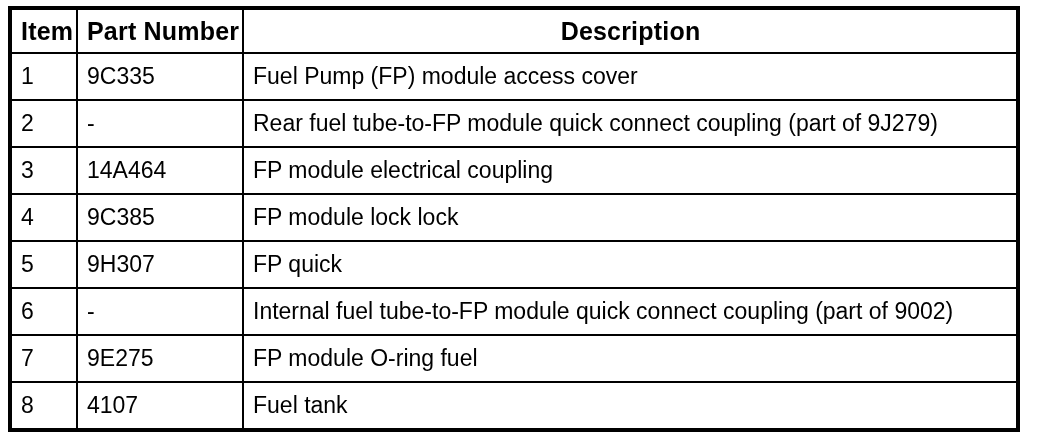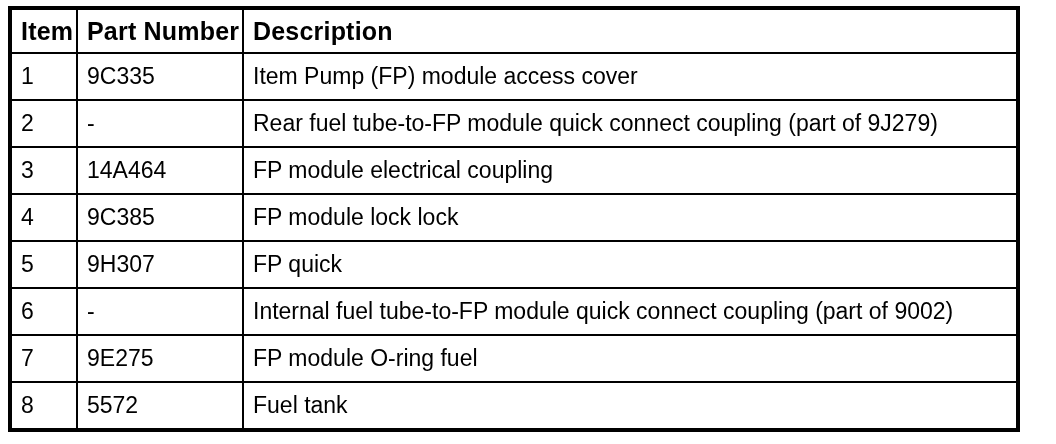--- a/index.html
+++ b/index.html
@@ -34,21 +34,21 @@
     background: #ffffff;
   }
   table.parts-table th {
     height: 42px;
     font-size: 25px;
     font-weight: bold;
     text-align: center;
     letter-spacing: 0.2px;
   }
   table.parts-table th.center {
-    text-align: left;
+    text-align: center;
   }
   table.parts-table td {
     height: 45px;
     font-size: 23px;
     font-weight: normal;
     text-align: left;
   }
   col.col-item { width: 67px; }
   col.col-part { width: 166px; }
   col.col-desc { width: auto; }
@@ -66,21 +66,21 @@
     <tr>
       <th>Item</th>
       <th>Part Number</th>
       <th class="center">Description</th>
     </tr>
   </thead>
   <tbody>
     <tr>
       <td>1</td>
       <td>9C335</td>
-      <td>Item Pump (FP) module access cover</td>
+      <td>Fuel Pump (FP) module access cover</td>
     </tr>
     <tr>
       <td>2</td>
       <td>-</td>
       <td>Rear fuel tube-to-FP module quick connect coupling (part of 9J279)</td>
     </tr>
     <tr>
       <td>3</td>
       <td>14A464</td>
       <td>FP module electrical coupling</td>
@@ -100,17 +100,17 @@
       <td>-</td>
       <td>Internal fuel tube-to-FP module quick connect coupling (part of 9002)</td>
     </tr>
     <tr>
       <td>7</td>
       <td>9E275</td>
       <td>FP module O-ring fuel</td>
     </tr>
     <tr>
       <td>8</td>
-      <td>5572</td>
+      <td>4107</td>
       <td>Fuel tank</td>
     </tr>
   </tbody>
 </table>
 
 </body></html>

